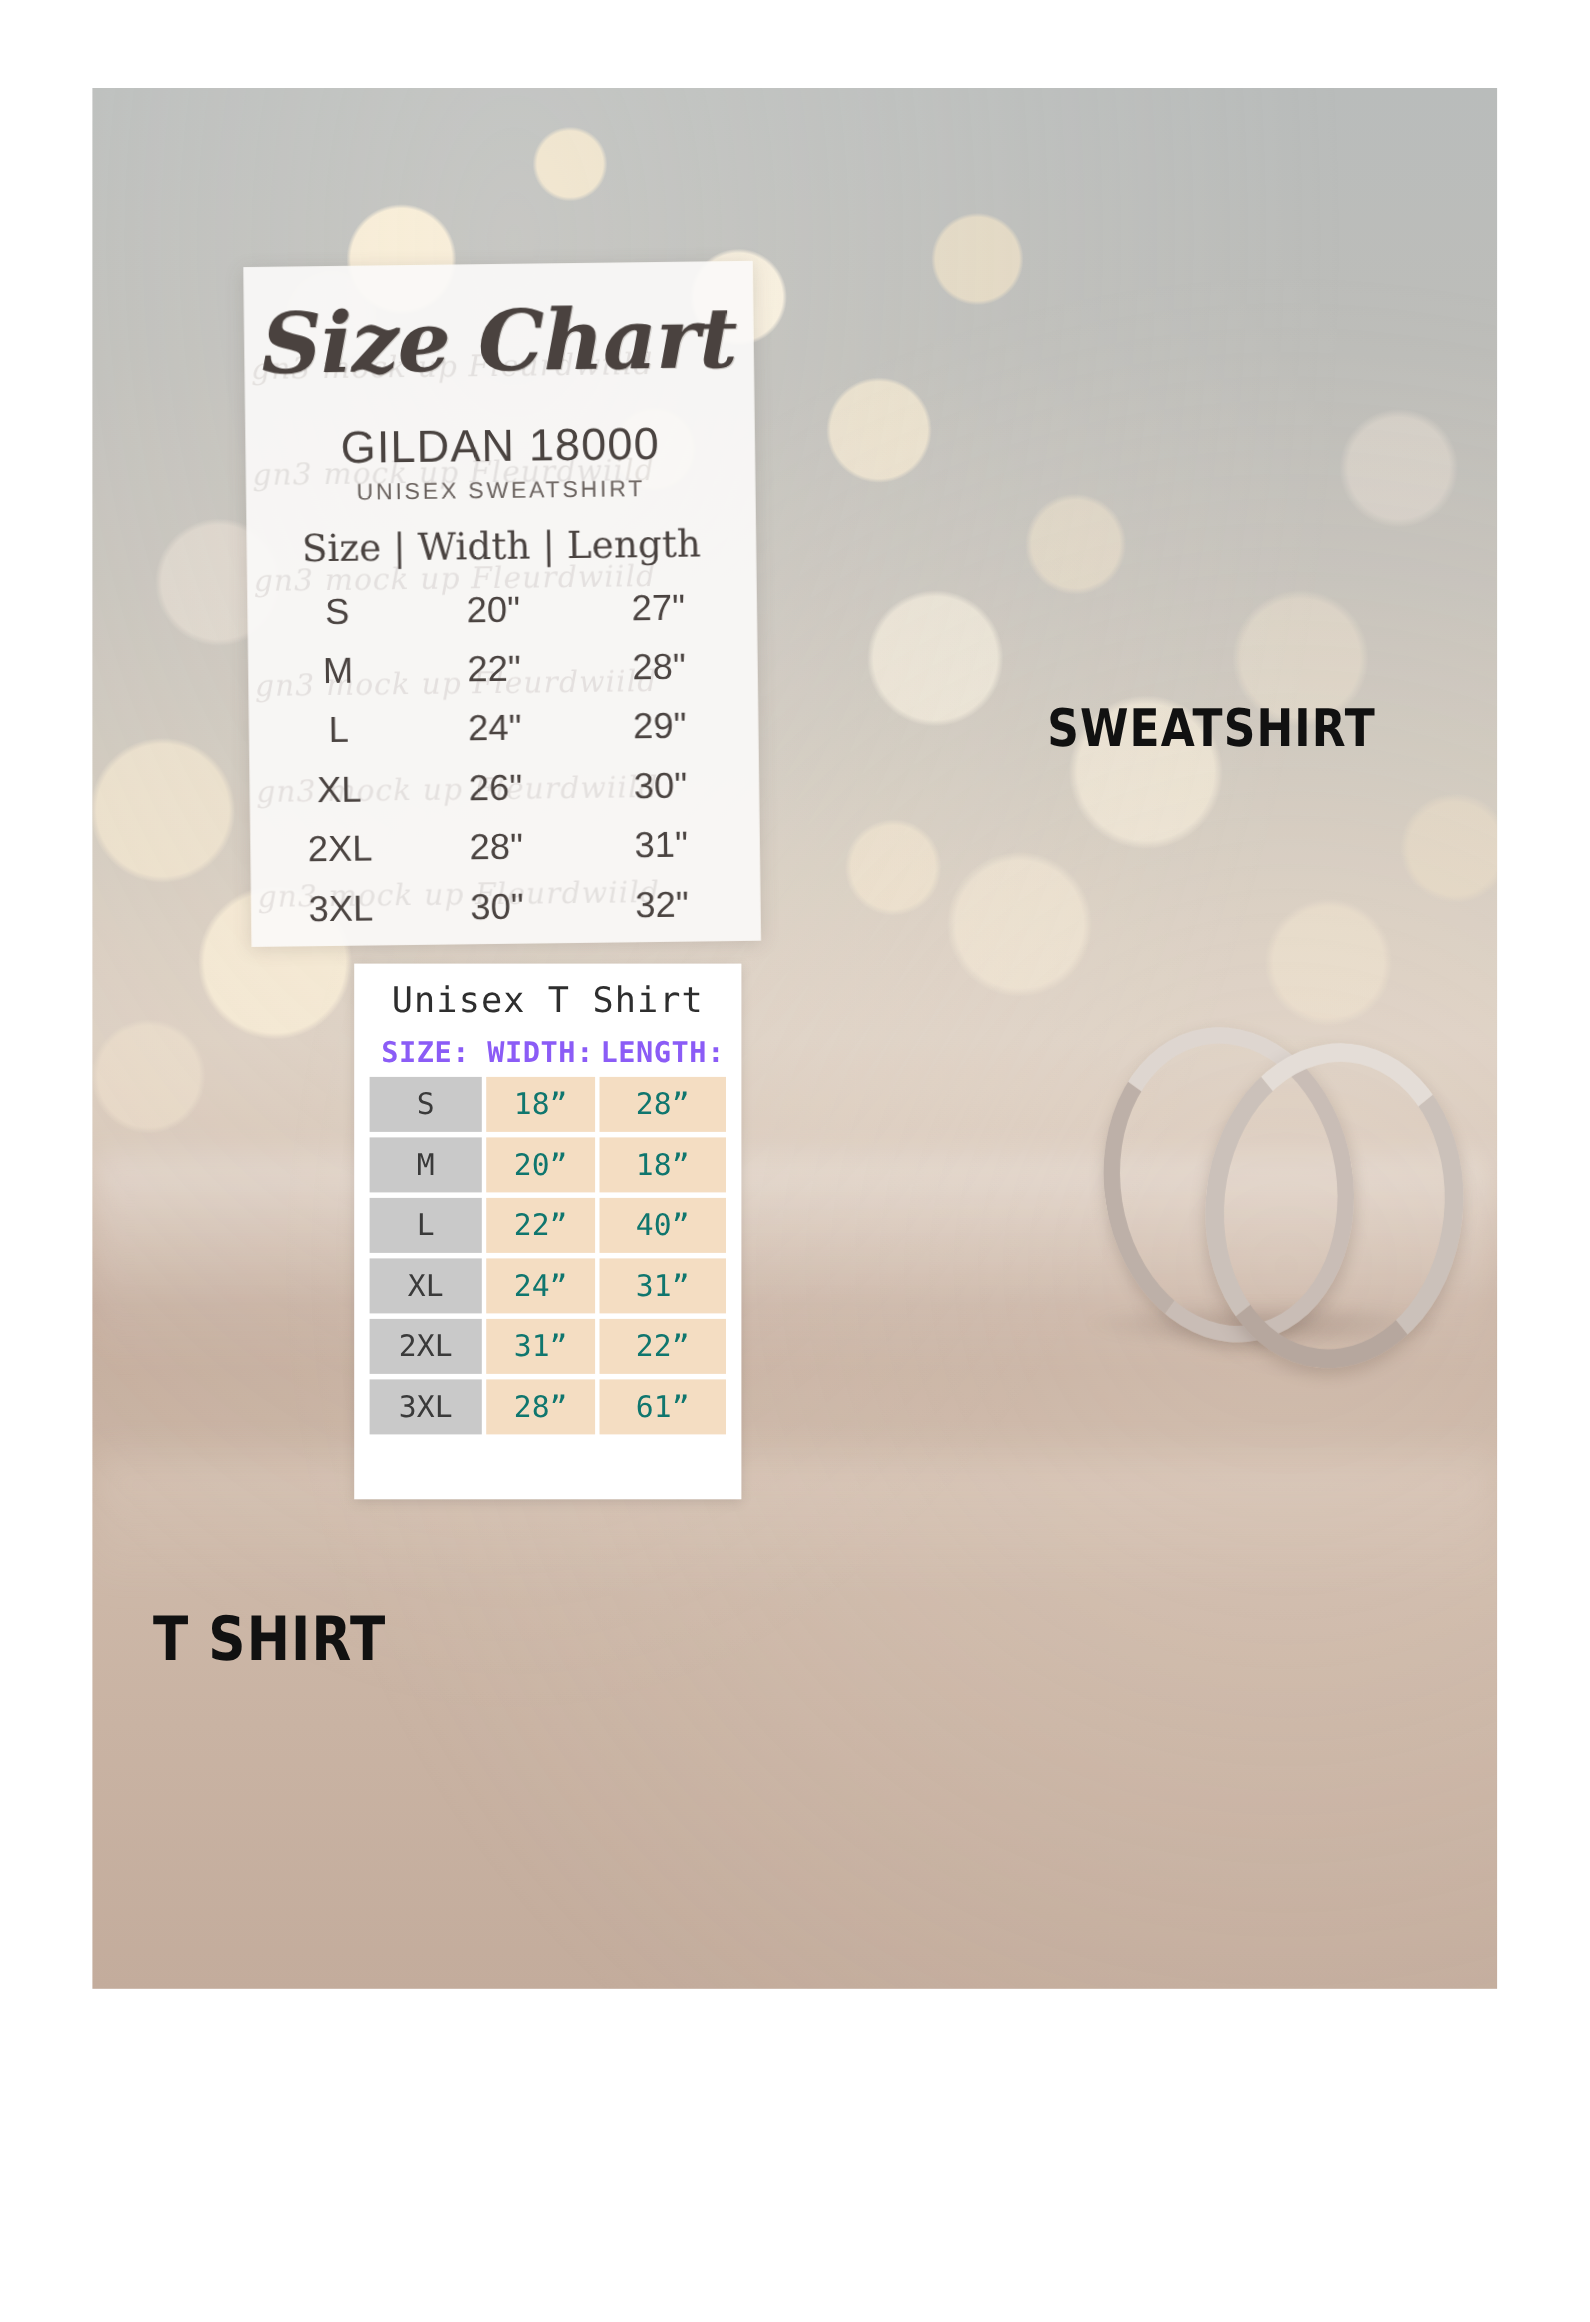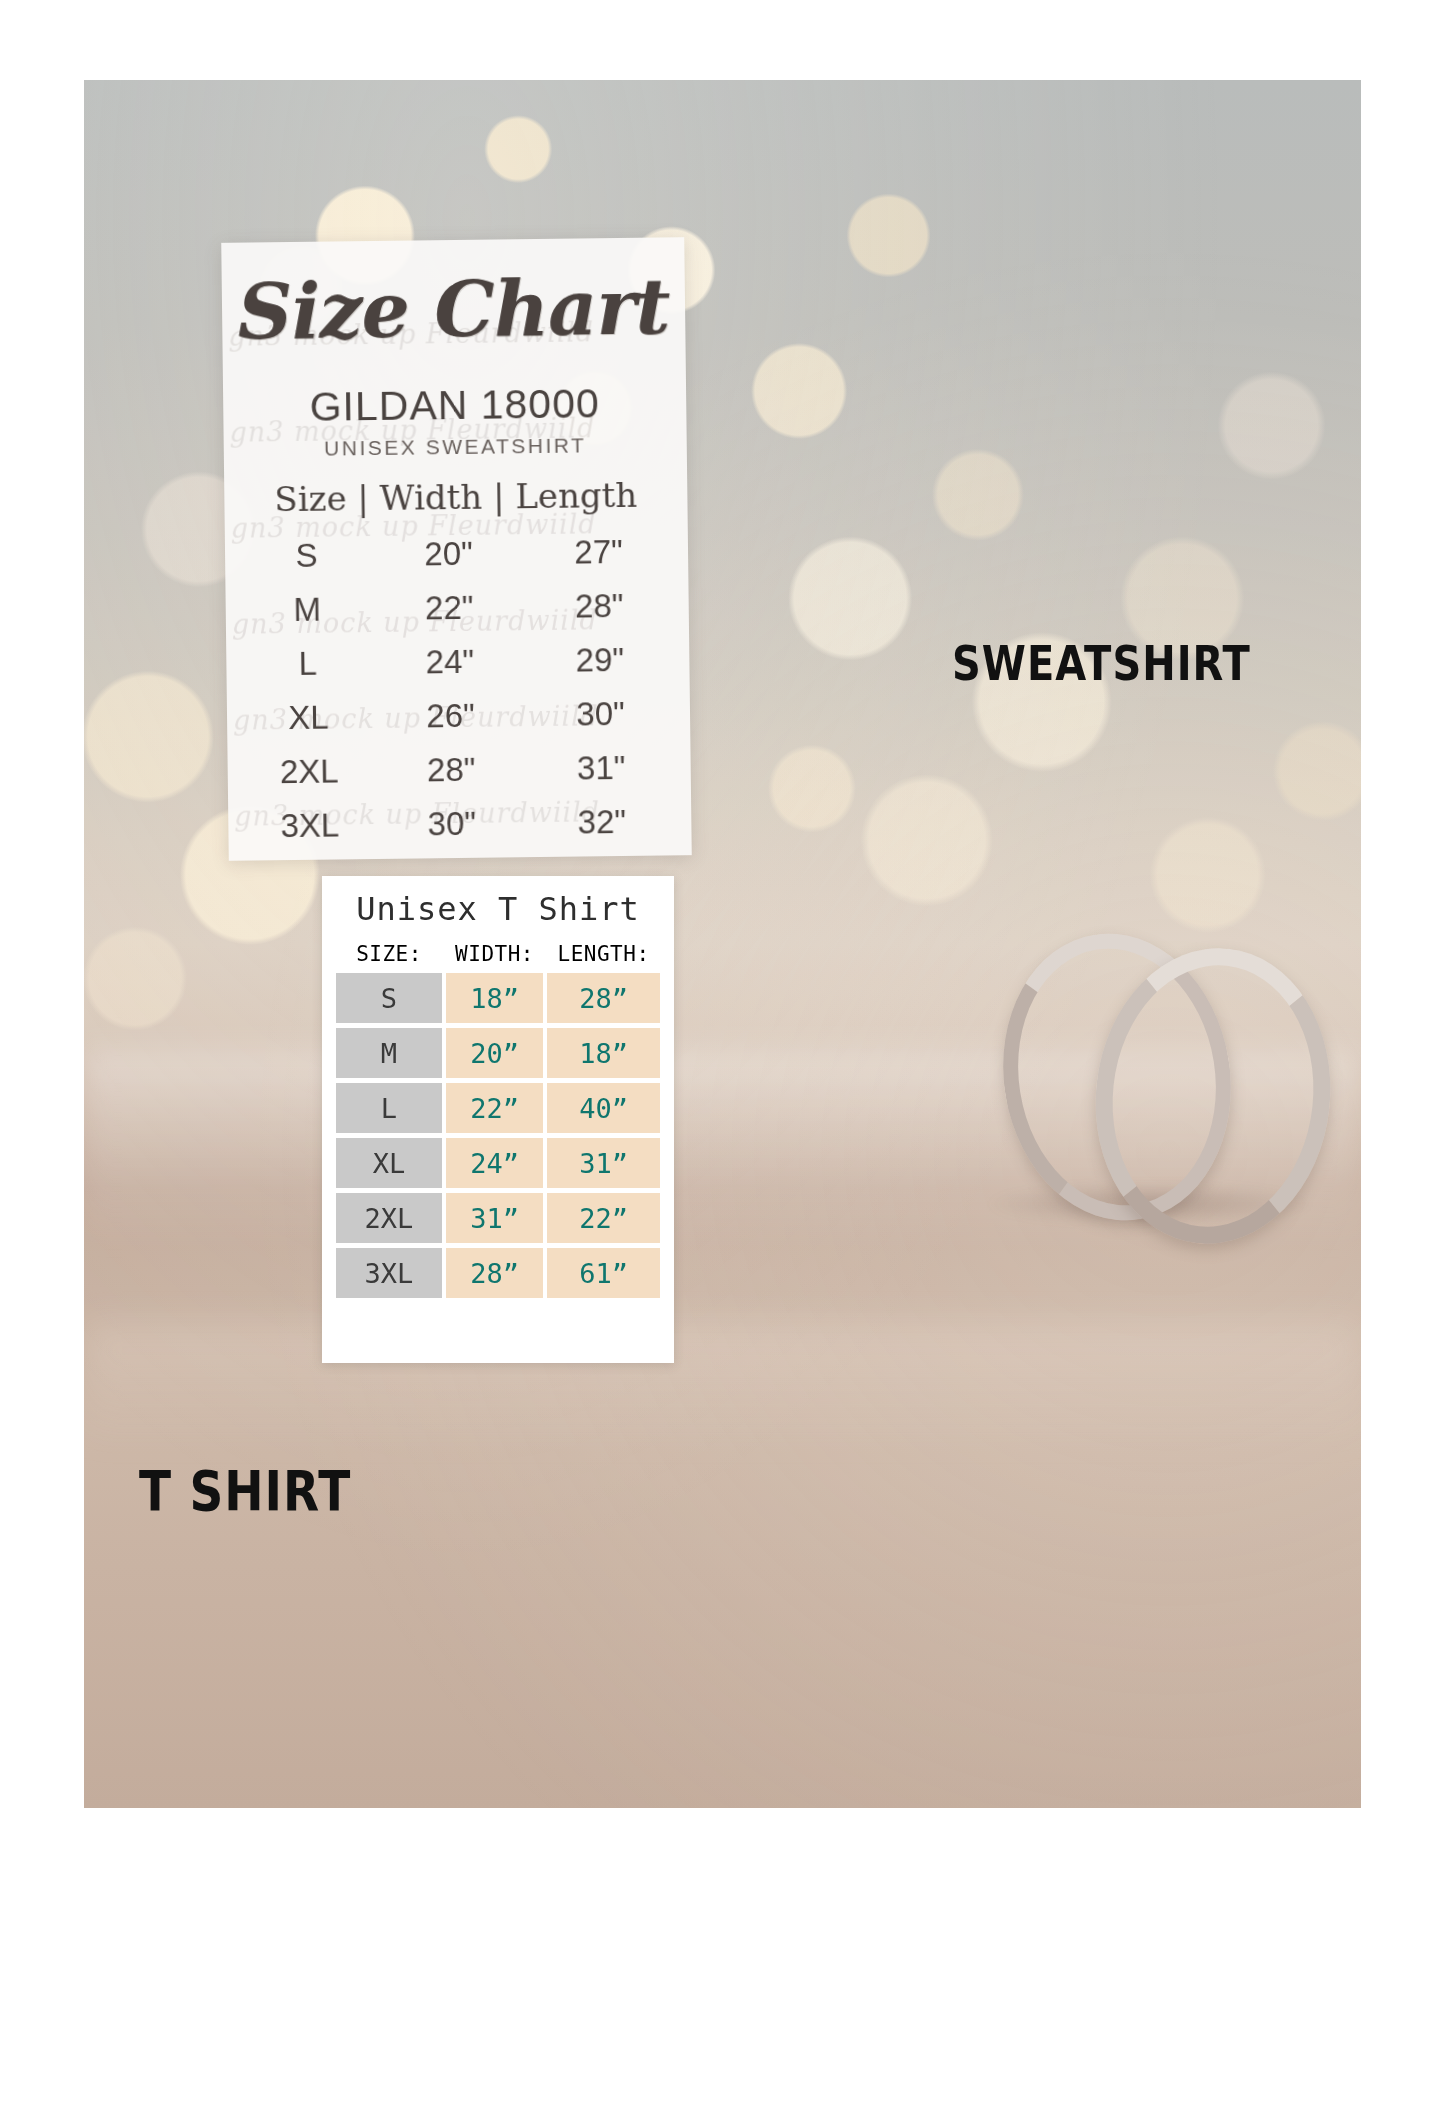--- a/index.html
+++ b/index.html
@@ -238,26 +238,26 @@
     margin: 6px 0 8px 0;
   }
   .ts-table {
     width: 100%;
     border-collapse: separate;
     border-spacing: 4px 5px;
     font-family: "DejaVu Sans Mono", monospace;
     color: #2b2b2b;
   }
   .ts-table th {
-    font-size: 21px;
-    font-weight: normal;
+    font-size: 26px;
+    font-weight: bold;
     letter-spacing: 0.5px;
     padding-bottom: 2px;
     background: transparent;
-    color: #000000;
+    color: #8b5cf6;
   }
   .ts-table td {
     text-align: center;
     font-size: 27px;
     height: 48px;
     vertical-align: middle;
   }
   .ts-table td.size-cell {
     background: #c9c9c9;
     color: #3a3a3a;

